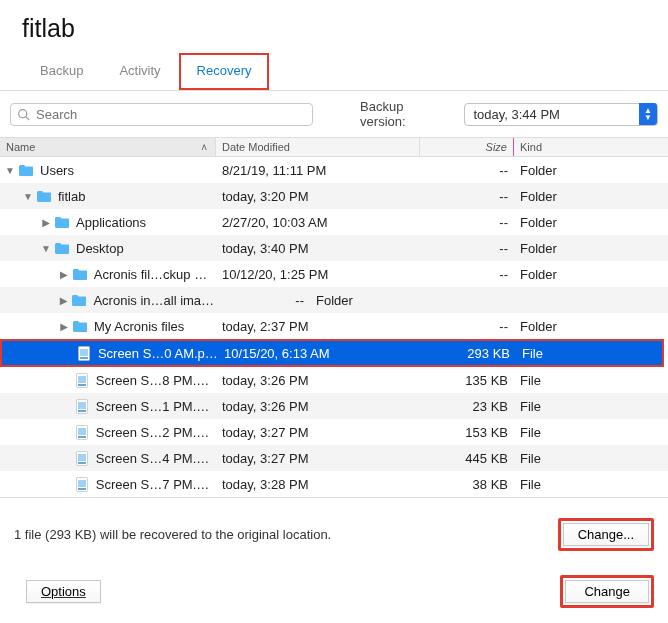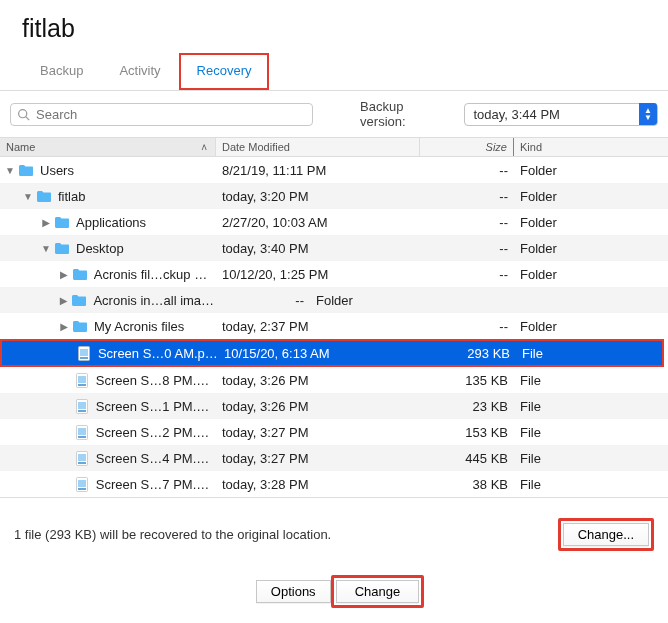--- a/index.html
+++ b/index.html
@@ -172,21 +172,22 @@
     border-top: 1px solid #ddd;
     padding: 20px 14px 14px 14px;
     display: flex;
     align-items: center;
     justify-content: space-between;
   }
   .footer2 {
     padding: 10px 14px 14px 26px;
     display: flex;
     align-items: center;
-    justify-content: center;
+    justify-content: space-between;
+    text-decoration: underline;
   }
   .mac-button {
     border: 1px solid #c7c7c7;
     border-radius: 0;
     background: linear-gradient(#fff,#f7f7f7);
     padding: 3px 14px;
     font-size: 13px;
     cursor: pointer;
     box-shadow: 0 1px 0 rgba(0,0,0,0.05);
   }

